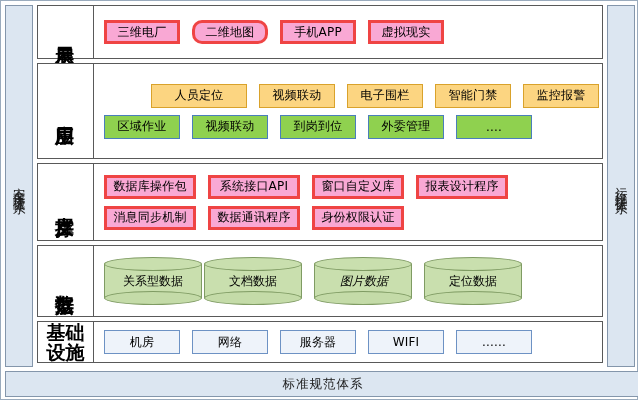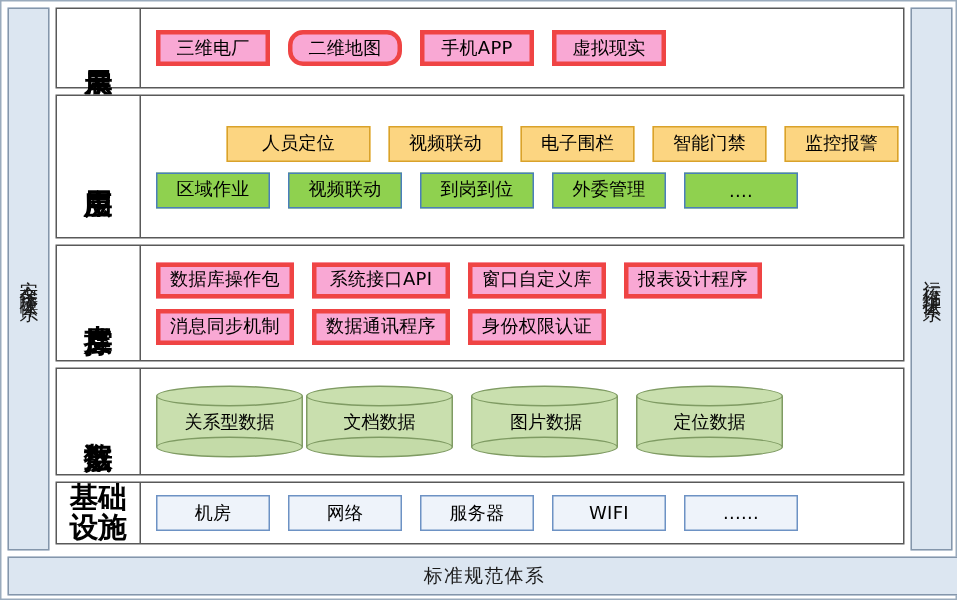--- a/index.html
+++ b/index.html
@@ -251,21 +251,21 @@
             <div class="cyl" style="width: 98px;">
               <div class="body" style="width: 98px;"></div>
               <div class="top" style="width: 98px;"></div>
               <div class="bot" style="width: 98px;"></div>
               <div class="cyl-label" style="width: 98px;">文档数据</div>
             </div>
             <div class="cyl" style="width: 98px;">
               <div class="body" style="width: 98px;"></div>
               <div class="top" style="width: 98px;"></div>
               <div class="bot" style="width: 98px;"></div>
-              <div class="cyl-label" style="width: 100px;">图片数据</div>
+              <div class="cyl-label" style="width: 100px; font-style: italic;">图片数据</div>
             </div>
             <div class="cyl" style="width: 98px; border-radius: 15px;">
               <div class="body" style="width: 98px;"></div>
               <div class="top" style="width: 98px;"></div>
               <div class="bot" style="width: 98px;"></div>
               <div class="cyl-label" style="width: 98px;">定位数据</div>
             </div>
           </div>
         </div>
       </div>

